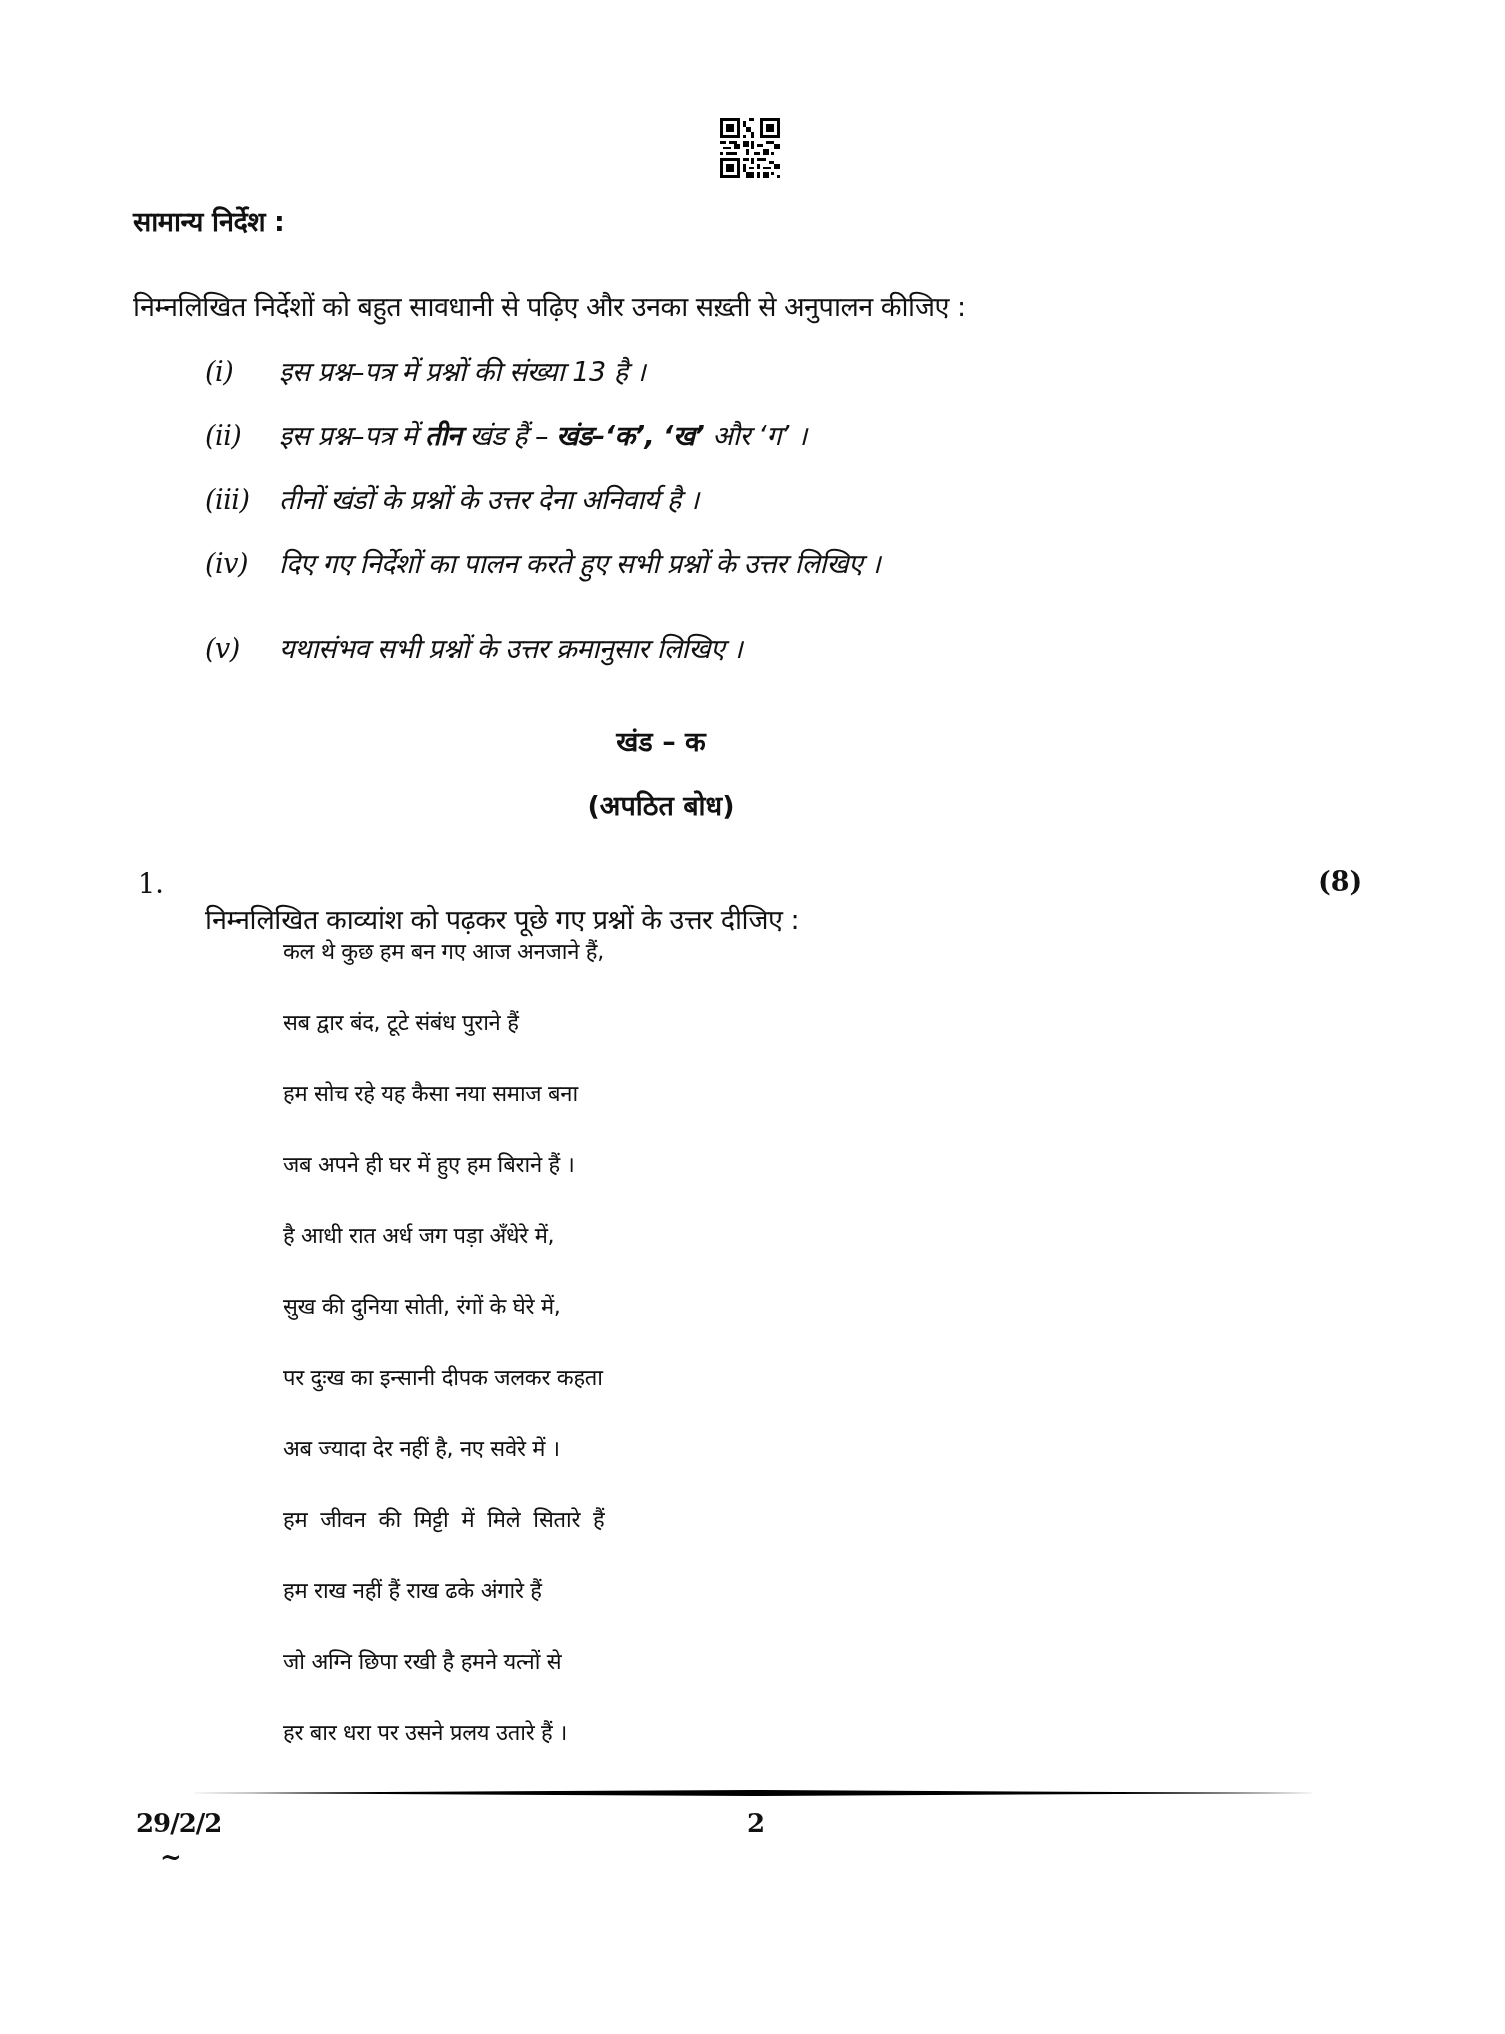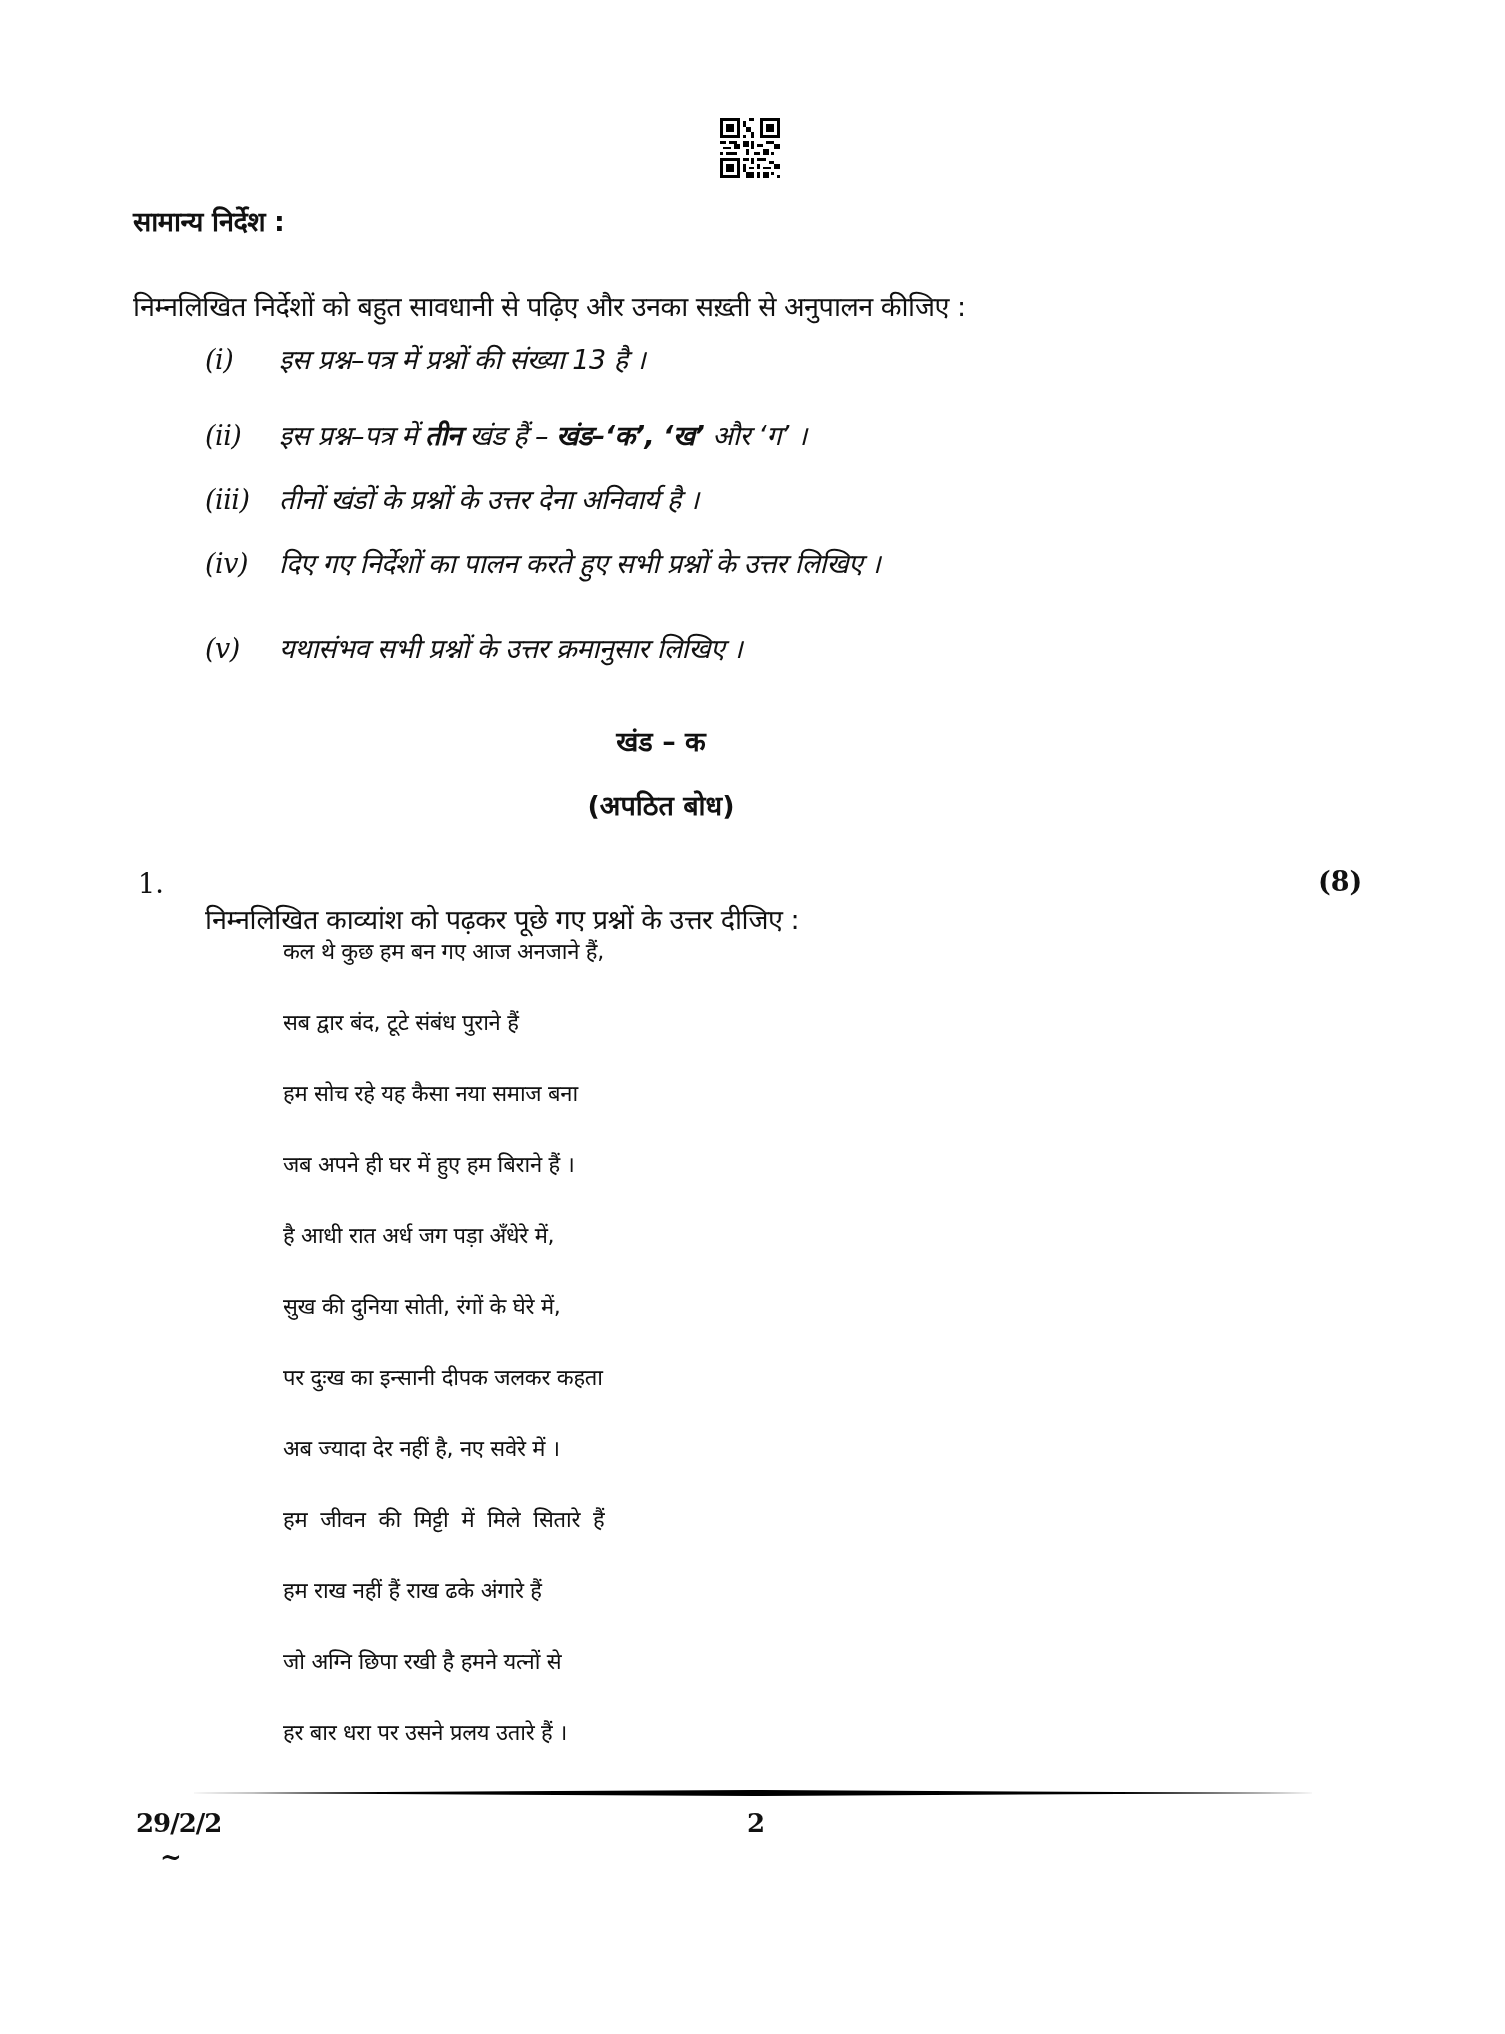--- a/index.html
+++ b/index.html
@@ -185,21 +185,21 @@
         <rect x="15" y="19" width="2" height="2"></rect>
       <rect x="18" y="19" width="1" height="1"></rect>
         <rect x="20" y="20" width="1" height="1"></rect>
     </g>
   </svg>
 </div>
 
 <div class="gen-heading">सामान्य निर्देश :</div>
 <div class="intro">निम्नलिखित निर्देशों को बहुत सावधानी से पढ़िए और उनका सख़्ती से अनुपालन कीजिए :</div>
 
-<div class="instr" style="top:340px;">
+<div class="instr" style="top:352px;">
   <span class="num">(i)</span><span>इस प्रश्न–पत्र में प्रश्नों की संख्या 13 है ।</span>
 </div>
 <div class="instr" style="top:416px;">
   <span class="num">(ii)</span><span>इस प्रश्न–पत्र में </span><b>तीन</b><span> खंड हैं – </span><b>खंड–‘क’, ‘ख’</b><span> और ‘ग’ ।</span>
 </div>
 <div class="instr" style="top:480px;">
   <span class="num">(iii)</span><span>तीनों खंडों के प्रश्नों के उत्तर देना अनिवार्य है ।</span>
 </div>
 <div class="instr" style="top:544px;">
   <span class="num">(iv)</span><span>दिए गए निर्देशों का पालन करते हुए सभी प्रश्नों के उत्तर लिखिए ।</span>

